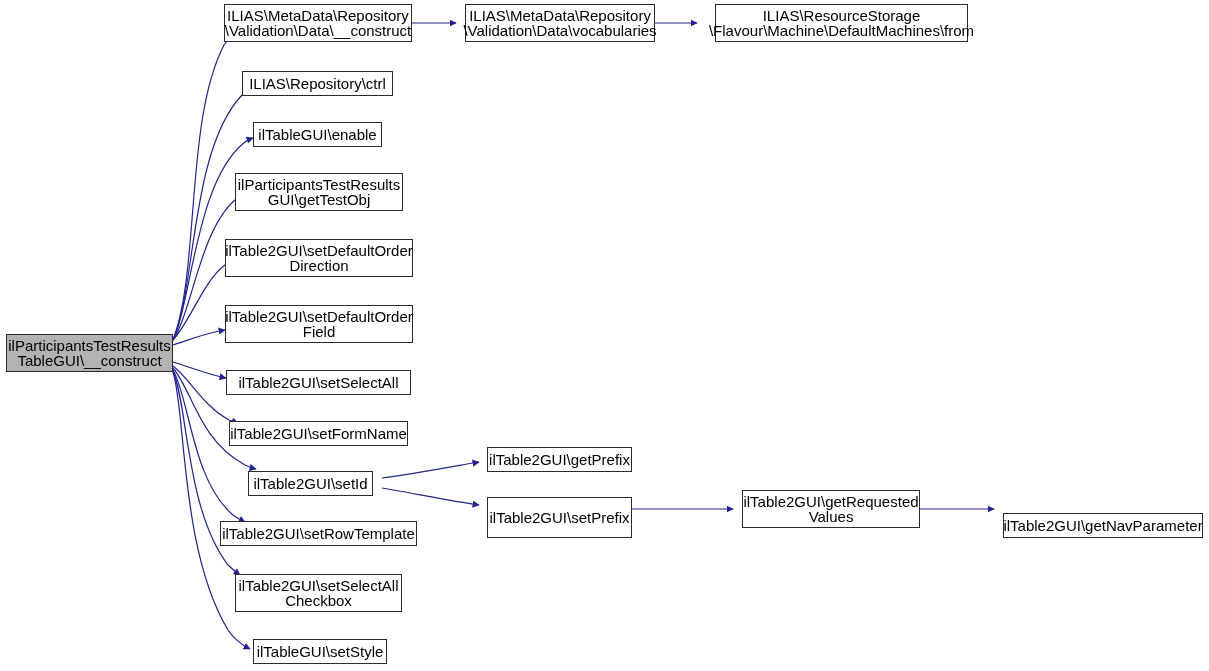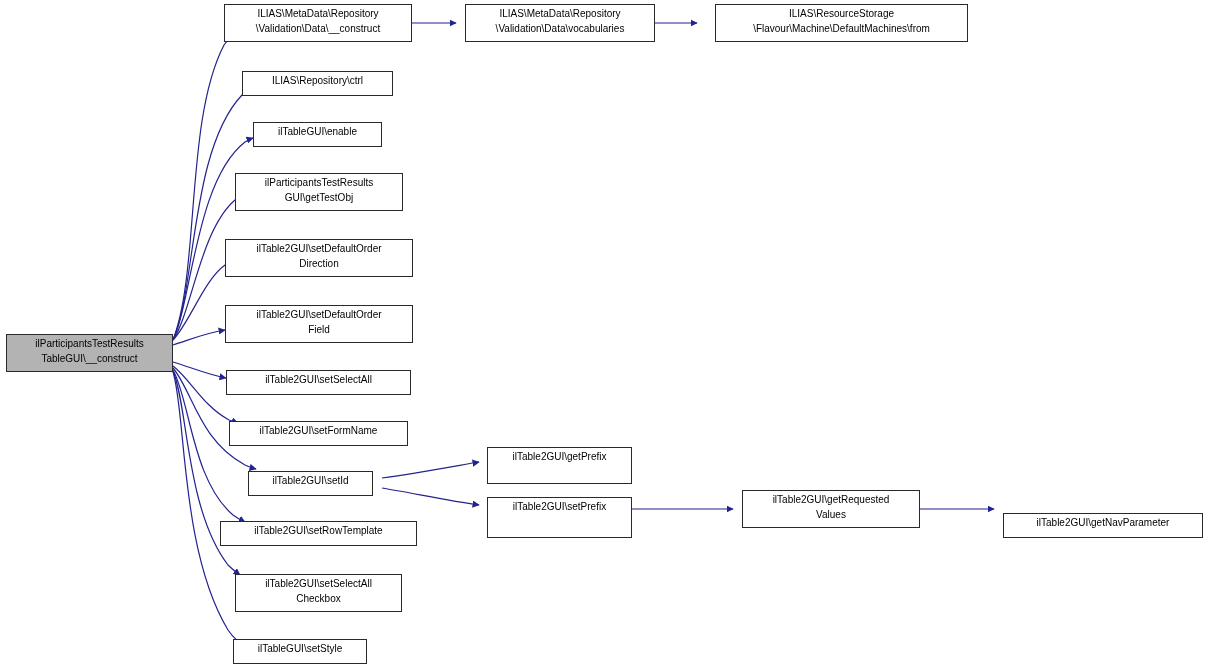--- a/index.html
+++ b/index.html
@@ -21,24 +21,25 @@
     width: 1209px;
     height: 671px;
     pointer-events: none;
   }
   .node {
     position: absolute;
     box-sizing: border-box;
     border: 1px solid #2a2a2a;
     background: #ffffff;
     color: #000000;
-    font-size: 10px;
+    font-size: 15px;
     line-height: 15px;
     text-align: center;
     display: flex;
+    align-items: center;
     justify-content: center;
     white-space: pre-line;
     padding: 1px 4px;
   }
   .node.root {
     background: #b3b3b3;
   }
 </style>
 </head>
 <body>
@@ -83,24 +84,24 @@
       <div class="node" style="left: 225px; top: 239px; width: 188px; height: 38px; border-color: rgb(42, 42, 42);"><span>ilTable2GUI\setDefaultOrder
 Direction</span></div>
       <div class="node" style="left: 225px; top: 305px; width: 188px; height: 38px; border-color: rgb(42, 42, 42);"><span>ilTable2GUI\setDefaultOrder
 Field</span></div>
       <div class="node" style="left: 226px; top: 370px; width: 185px; height: 25px; border-color: rgb(42, 42, 42);"><span>ilTable2GUI\setSelectAll</span></div>
       <div class="node" style="left: 229px; top: 421px; width: 179px; height: 25px; border-color: rgb(42, 42, 42);"><span>ilTable2GUI\setFormName</span></div>
       <div class="node" style="left: 248px; top: 471px; width: 125px; height: 25px; border-color: rgb(42, 42, 42);"><span>ilTable2GUI\setId</span></div>
       <div class="node" style="left: 220px; top: 521px; width: 197px; height: 25px; border-color: rgb(42, 42, 42);"><span>ilTable2GUI\setRowTemplate</span></div>
       <div class="node" style="left: 235px; top: 574px; width: 167px; height: 38px; border-color: rgb(42, 42, 42);"><span>ilTable2GUI\setSelectAll
 Checkbox</span></div>
-      <div class="node" style="left: 233px; top: 639px; width: 134px; height: 25px; border-color: rgb(42, 42, 42);"><span>ilTableGUI\setStyle</span></div>
+      <div class="node" style="left: 253px; top: 639px; width: 134px; height: 25px; border-color: rgb(42, 42, 42);"><span>ilTableGUI\setStyle</span></div>
       <div class="node" style="left: 465px; top: 4px; width: 190px; height: 38px; border-color: rgb(42, 42, 42);"><span>ILIAS\MetaData\Repository
 \Validation\Data\vocabularies</span></div>
       <div class="node" style="left: 706px; top: 4px; width: 253px; height: 38px; border-color: rgb(42, 42, 42); margin-left: 9px;"><span>ILIAS\ResourceStorage
 \Flavour\Machine\DefaultMachines\from</span></div>
-      <div class="node" style="left: 487px; top: 447px; width: 145px; height: 37px; border-color: rgb(42, 42, 42);"><span>ilTable2GUI\getPrefix</span></div>
+      <div class="node" style="left: 487px; top: 447px; width: 145px; height: 25px; border-color: rgb(42, 42, 42);"><span>ilTable2GUI\getPrefix</span></div>
       <div class="node" style="left: 487px; top: 497px; width: 145px; height: 41px; border-color: rgb(42, 42, 42);"><span>ilTable2GUI\setPrefix</span></div>
       <div class="node" style="left: 742px; top: 490px; width: 178px; height: 38px; border-color: rgb(42, 42, 42);"><span>ilTable2GUI\getRequested
 Values</span></div>
       <div class="node" style="left: 1003px; top: 497px; width: 200px; height: 25px; border-color: rgb(42, 42, 42); margin-top: 16px;"><span>ilTable2GUI\getNavParameter</span></div>
     </div>
 </div>
 
 </body></html>

